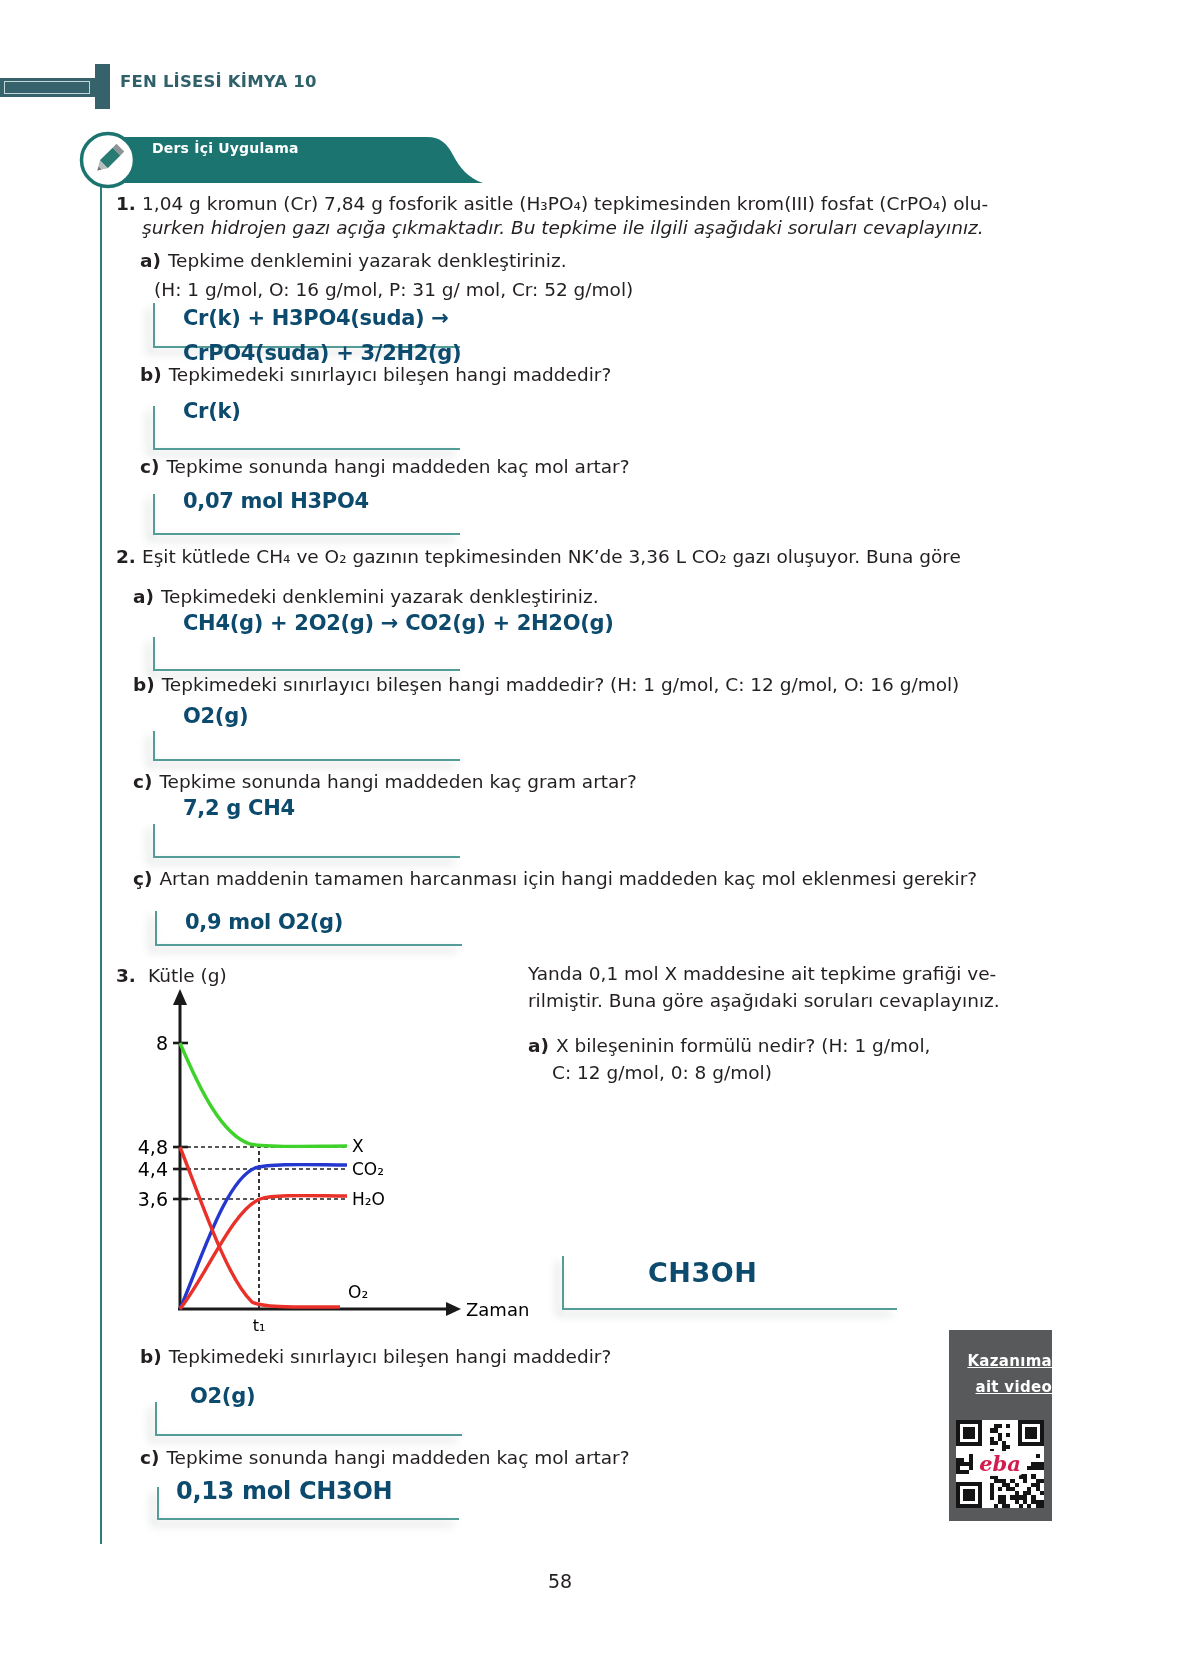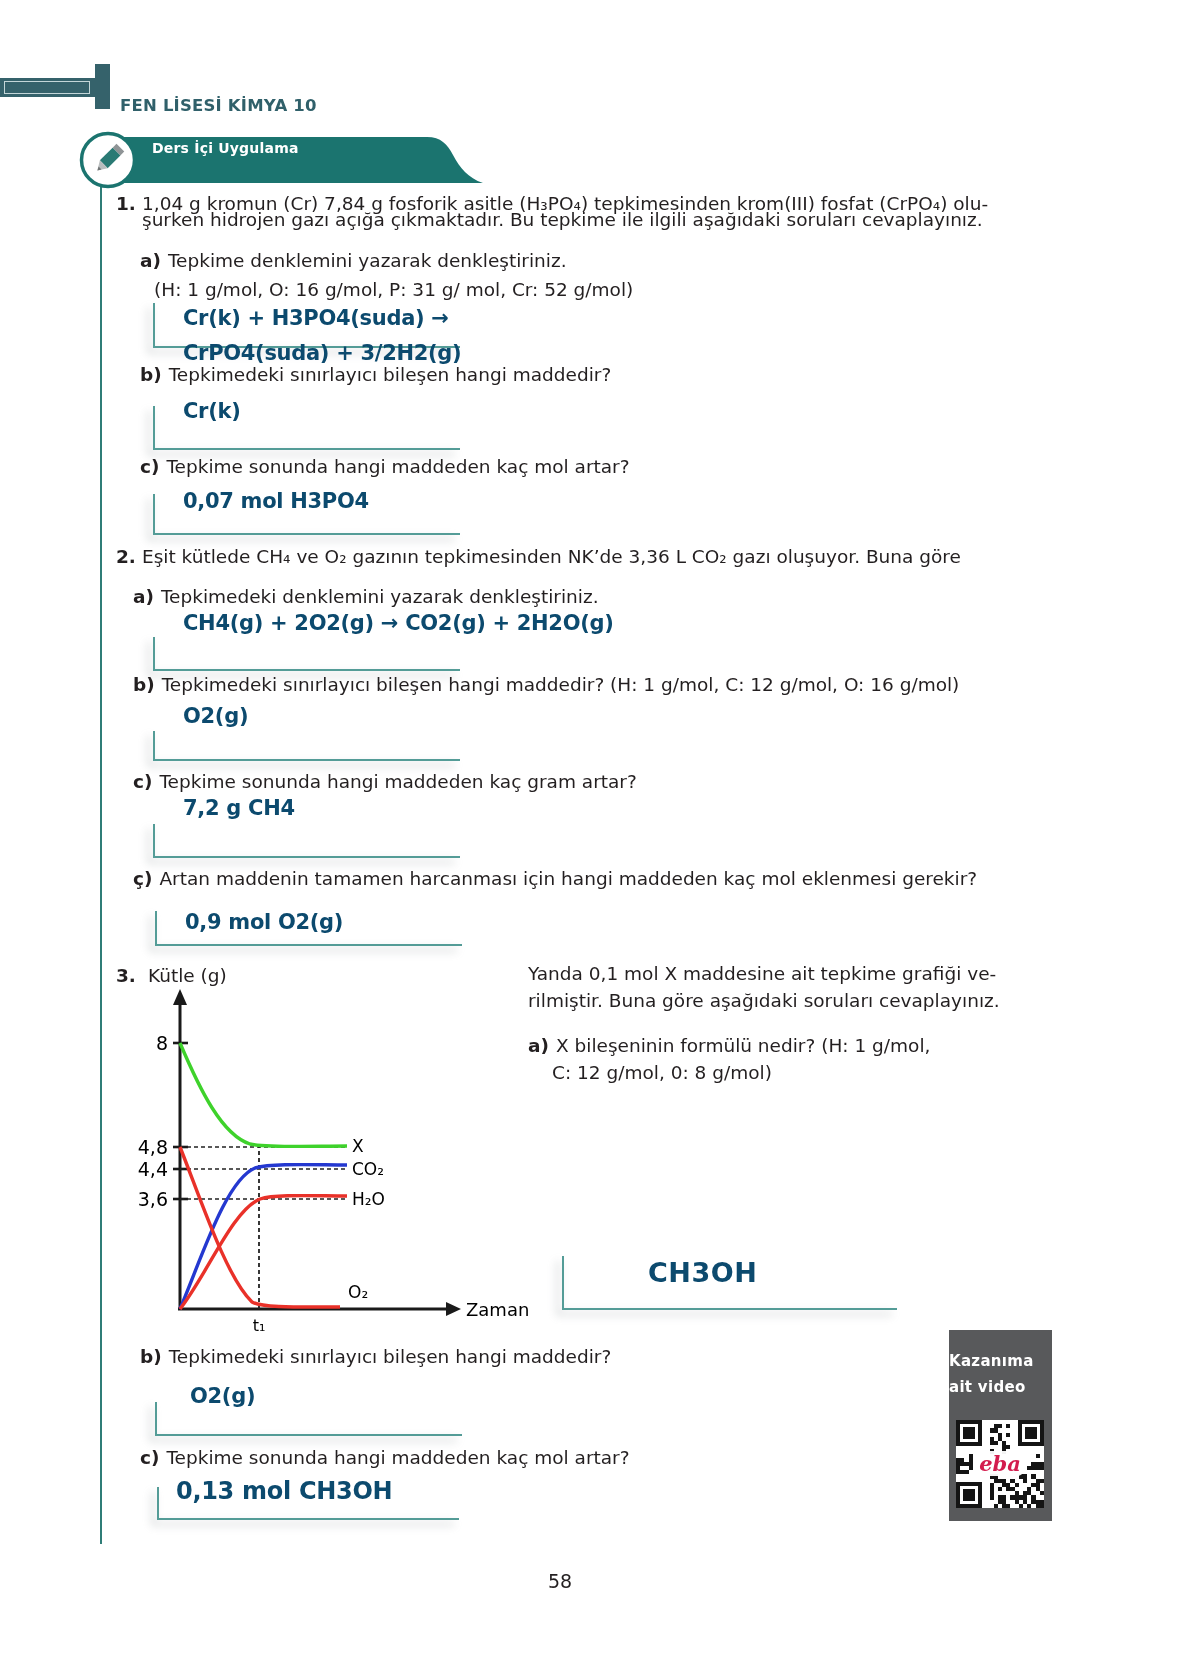--- a/index.html
+++ b/index.html
@@ -11,22 +11,22 @@
   .row{display:flex;gap:7px;font-size:18.5px;color:#231f20;align-items:baseline;}
   .lbl{font-weight:bold;}
   .qnum{font-weight:bold;font-size:18.5px;}
   .red{color:#0c4a6e;font-weight:bold;font-size:21px;letter-spacing:-0.3px;}
   .ansbox{border-left:2.4px solid #549c97;border-bottom:2.4px solid #549c97;
           filter:drop-shadow(-5px 5px 4px rgba(110,120,125,.45));}
   .tabbar{background:#35626b;}
   .tabbar-inner{border:1.5px solid #c3d6d8;}
   .vrule{background:#2f7d77;}
   .banner-title{font-size:14px;font-weight:bold;color:#ffffff;letter-spacing:.2px;}
-  .book-title{font-size:16.5px;font-weight:bold;color:#30606a;letter-spacing:.2px;margin-top:24px;}
-  .qrbox{background:#58595b;color:#fff;text-align:left;}
+  .book-title{font-size:16.5px;font-weight:bold;color:#30606a;letter-spacing:.2px;}
+  .qrbox{background:#58595b;color:#fff;text-align:right;text-decoration:underline;}
   .qrbox .vline{font-size:15px;font-weight:bold;letter-spacing:.3px;}
   .qr{position:absolute;background:#ffffff;}
   .qr-grid{position:absolute;inset:0;display:grid;
            grid-template-rows:repeat(21,1fr);grid-template-columns:repeat(21,1fr);}
   .qr-grid div{background:#141414;}
   .qr-finder{position:absolute;width:26px;height:26px;border:4.5px solid #141414;
              background:#fff;box-sizing:border-box;}
   .qr-finder::after{content:"";position:absolute;inset:3px;background:#141414;}
   .qr-eba{position:absolute;left:50%;top:50%;transform:translate(-50%,-52%);
           font-family:"DejaVu Serif","Liberation Serif",serif;font-style:italic;font-weight:bold;
@@ -52,21 +52,21 @@
     <rect x="27.5" y="14.5" width="11" height="5.5" fill="#8f9496"></rect>
     <rect x="27.5" y="20" width="11" height="18" fill="#2a7a74"></rect>
     <polygon points="27.5,38 38.5,38 33,47" fill="#b9bdbe"></polygon>
     <polygon points="31,43.3 35,43.3 33,47" fill="#6f7374"></polygon>
   </g>
 </svg>
 <div class="abs banner-title nw" style="left:152px;top:140px;">Ders İçi Uygulama</div>
 
 <div class="abs qnum" style="left:116px;top:193px;">1.</div>
 <div class="abs body-txt nw" style="left:142px;top:193px;">1,04 g kromun (Cr) 7,84 g fosforik asitle (H₃PO₄) tepkimesinden krom(III) fosfat (CrPO₄) olu-</div>
-<div class="abs body-txt nw" style="left:142px;top:209px;">şurken  hidrojen gazı açığa çıkmaktadır. Bu tepkime ile ilgili aşağıdaki soruları cevaplayınız.</div>
+<div class="abs body-txt nw" style="left:142px;top:217px;font-style:italic;">şurken  hidrojen gazı açığa çıkmaktadır. Bu tepkime ile ilgili aşağıdaki soruları cevaplayınız.</div>
 
 <div class="abs row nw" style="left:140px;top:250px;">
   <span class="lbl">a)</span>
   <span>Tepkime denklemini yazarak denkleştiriniz.</span>
 </div>
 <div class="abs body-txt nw" style="left:154px;top:279px;">(H: 1 g/mol, O: 16 g/mol, P: 31 g/ mol, Cr: 52 g/mol)</div>
 <div class="abs ansbox" style="left:153px;top:303px;width:305px;height:43px;"></div>
 <div class="abs red nw" style="left:183px;top:306px;">Cr(k) + H3PO4(suda) →</div>
 <div class="abs red nw" style="left:183px;top:341px;">CrPO4(suda) + 3/2H2(g)</div>
 

